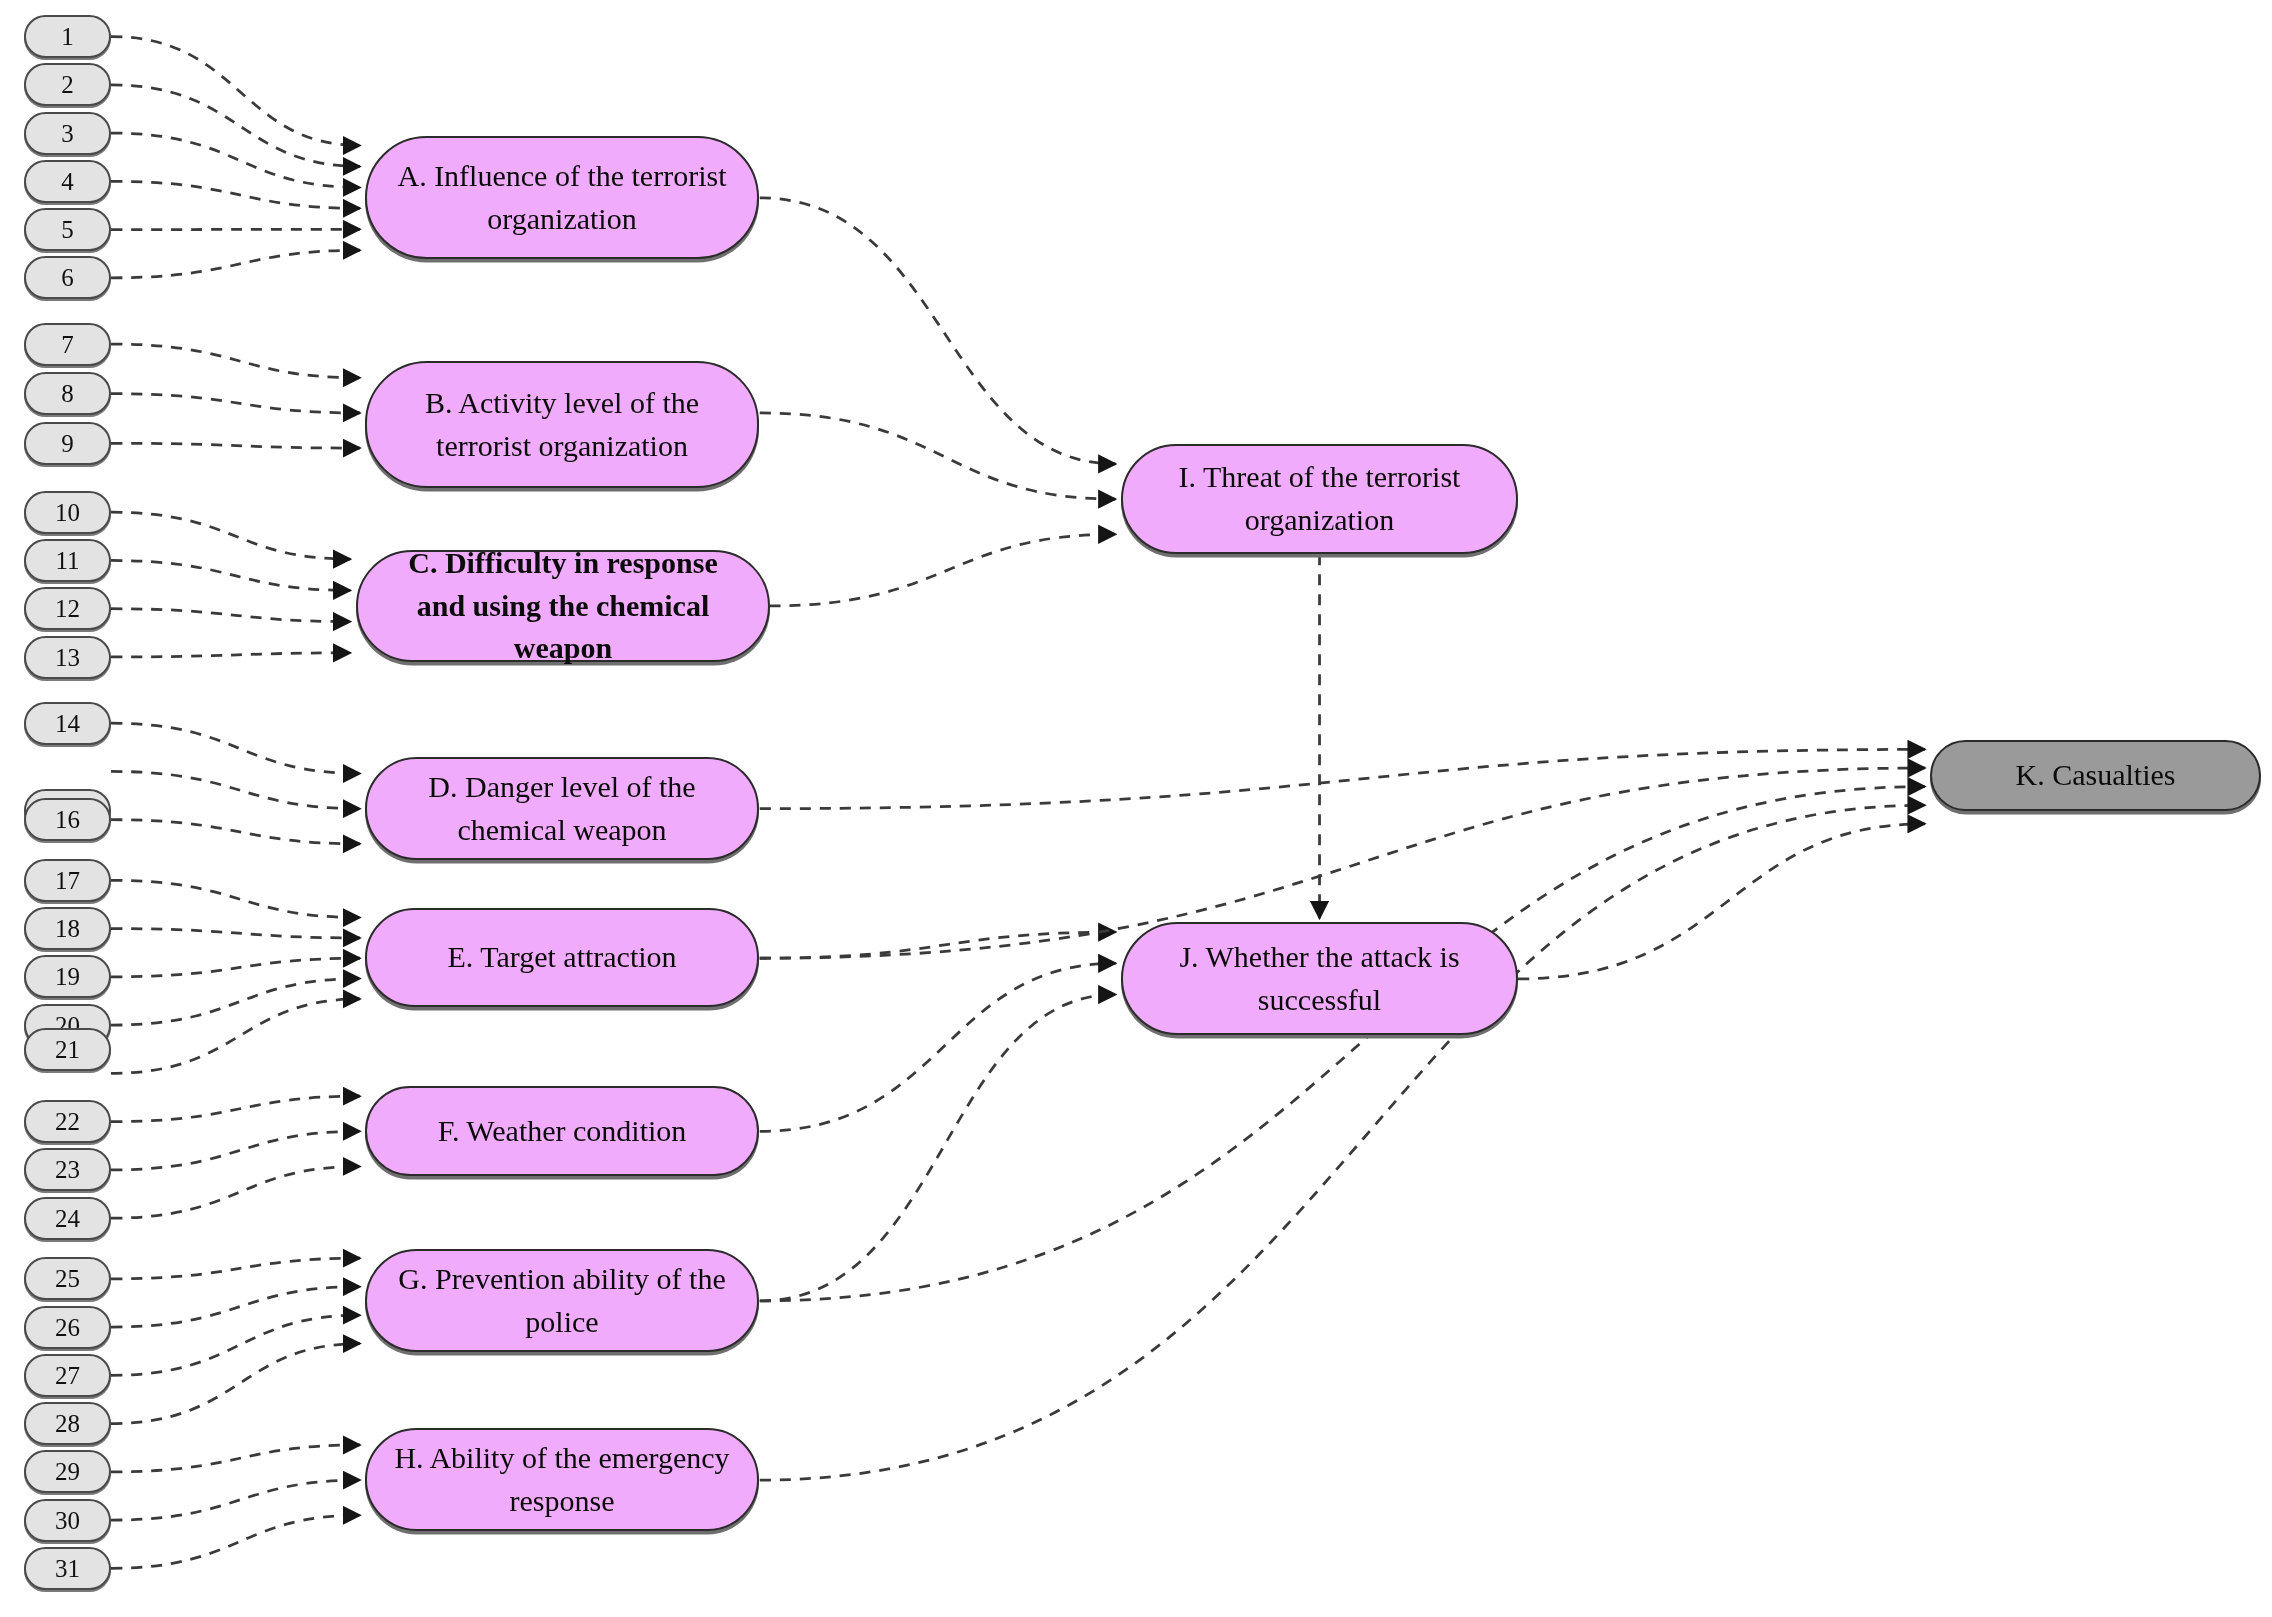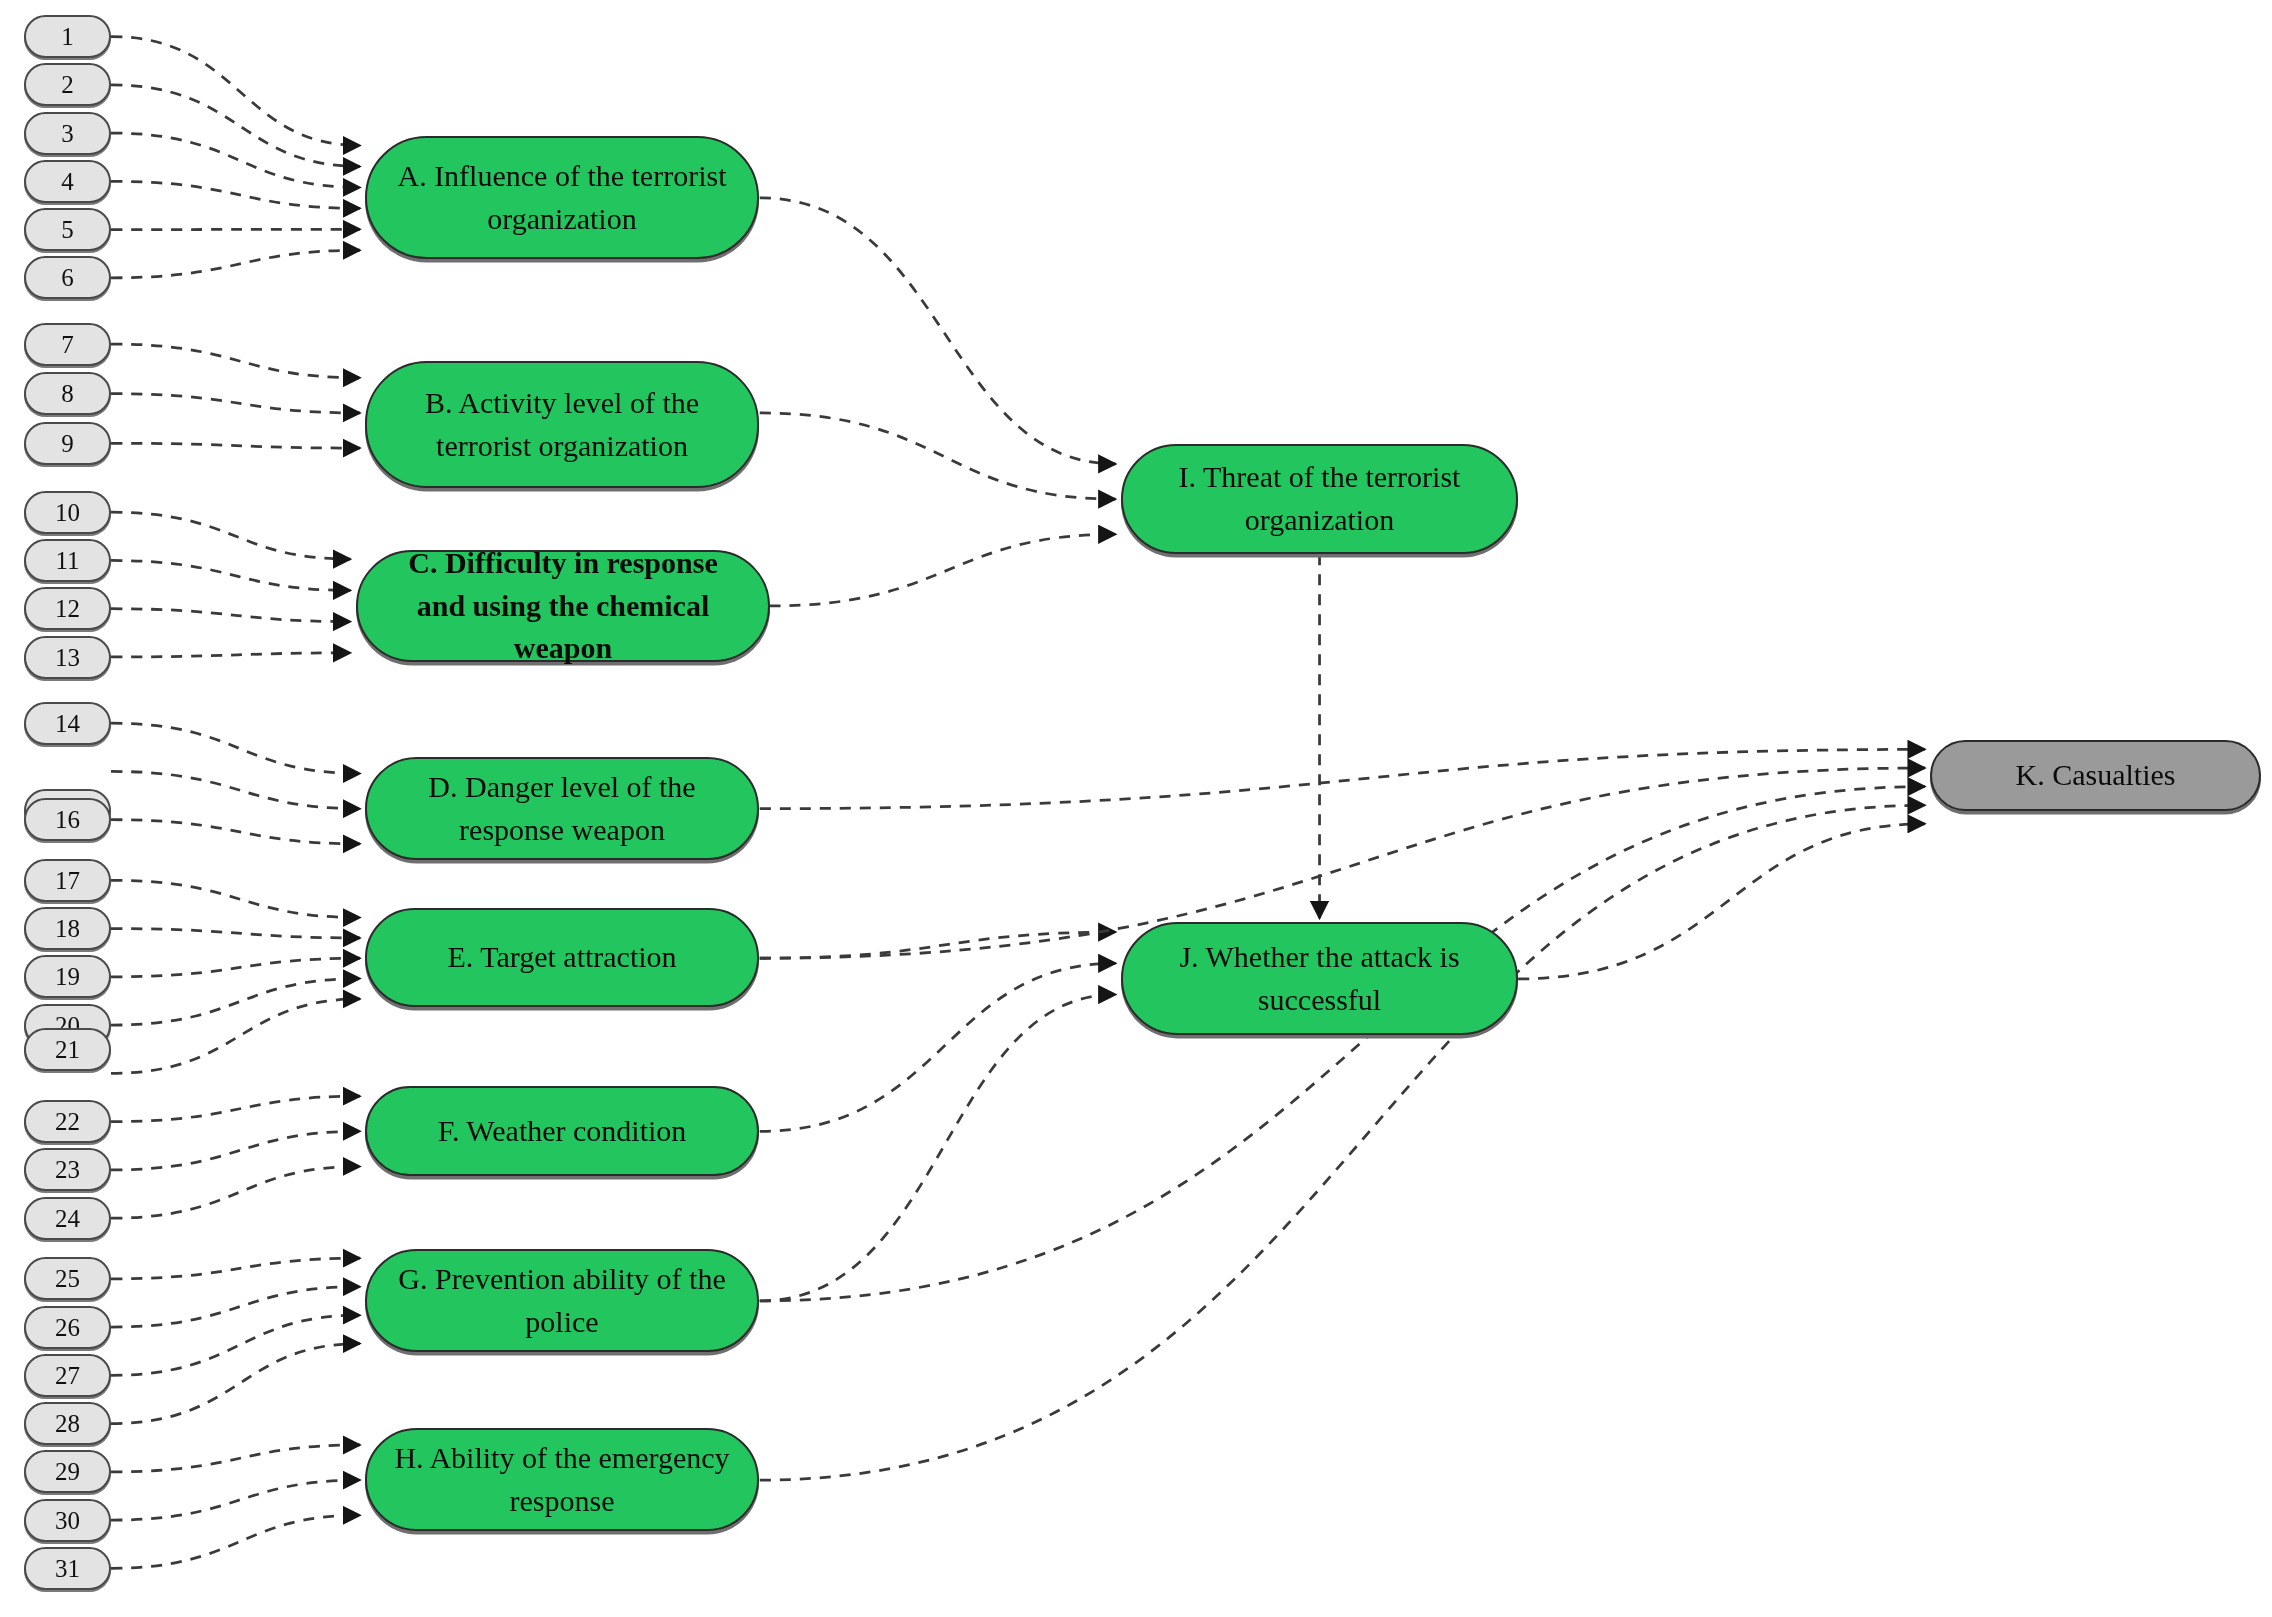--- a/index.html
+++ b/index.html
@@ -28,21 +28,21 @@
     font-size:25px;
     color:#111111;
     line-height:1;
     box-shadow:0 2.1px 0 0 #7a7a7a;
   }
 
   
   .factor-node{
     position:absolute;
     box-sizing:border-box;
-    background:#22c55e;
+    background:#f0abfc;
     border:2.8px solid #2b2b2b;
     border-radius:62px;
     display:flex;
     align-items:center;
     justify-content:center;
     text-align:center;
     color:#0b0b0b;
     font-size:30px;
     line-height:1.42;
     padding:0 23.4px;
@@ -209,21 +209,21 @@
       <div class="factor-node" style="left: 365px; top: 136px; width: 394px; height: 123px;">
         <span class="factor-label">A. Influence of the terrorist organization</span>
       </div>
       <div class="factor-node" style="left: 365px; top: 361px; width: 394px; height: 127px;">
         <span class="factor-label">B. Activity level of the terrorist organization</span>
       </div>
       <div class="factor-node bold" style="left: 356px; top: 550px; width: 414px; height: 112px;">
         <span class="factor-label">C. Difficulty in response and using the chemical weapon</span>
       </div>
       <div class="factor-node" style="left: 365px; top: 757px; width: 394px; height: 103px;">
-        <span class="factor-label">D. Danger level of the response weapon</span>
+        <span class="factor-label">D. Danger level of the chemical weapon</span>
       </div>
       <div class="factor-node" style="left: 365px; top: 908px; width: 394px; height: 99px;">
         <span class="factor-label">E. Target attraction</span>
       </div>
       <div class="factor-node" style="left: 365px; top: 1086px; width: 394px; height: 90px;">
         <span class="factor-label">F. Weather condition</span>
       </div>
       <div class="factor-node" style="left: 365px; top: 1249px; width: 394px; height: 103px;">
         <span class="factor-label">G. Prevention ability of the police</span>
       </div>

